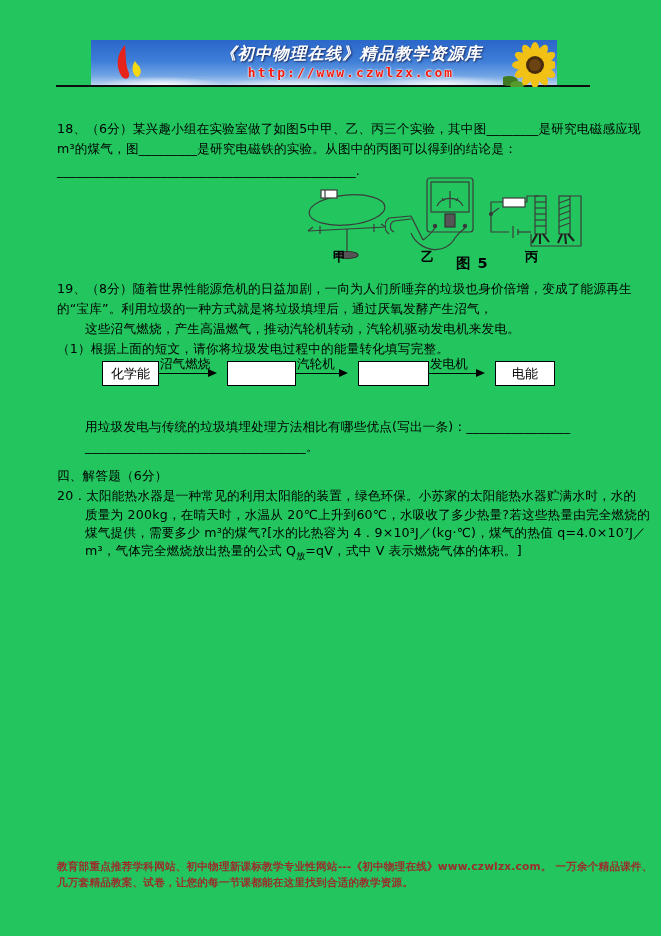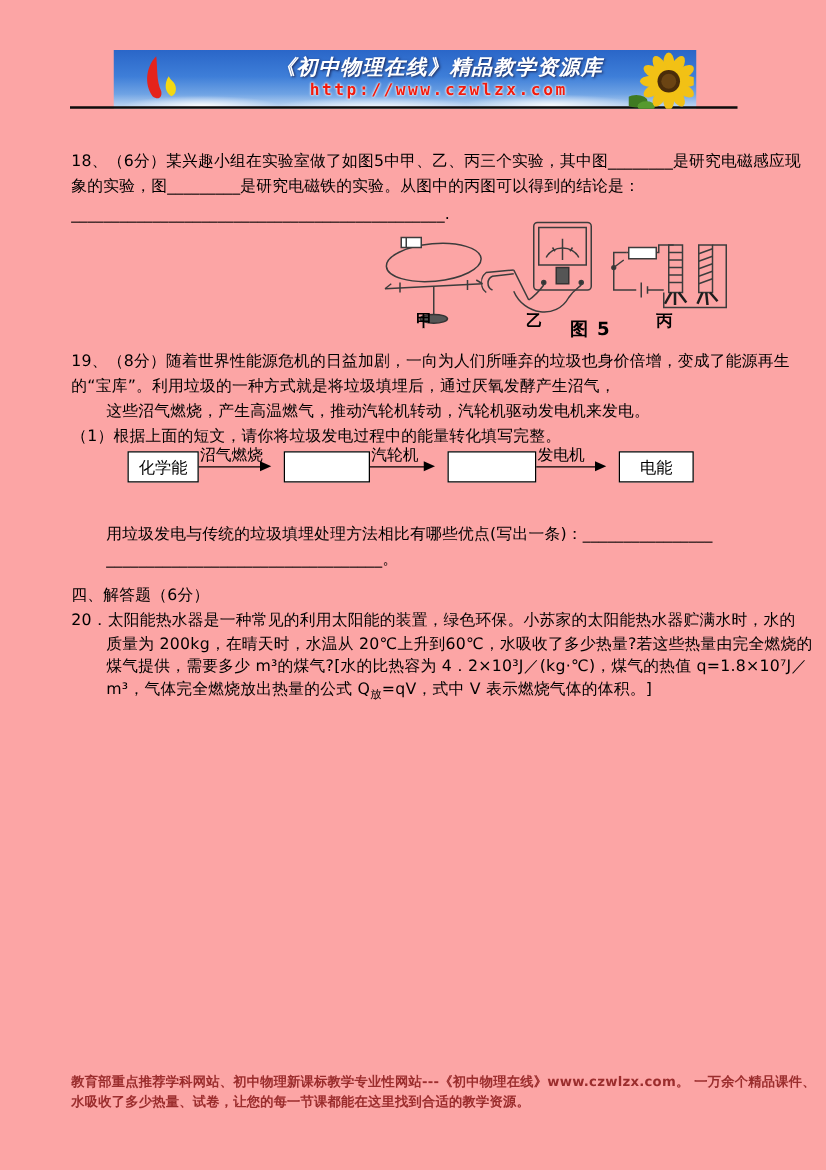--- a/index.html
+++ b/index.html
@@ -1,18 +1,18 @@
 <!DOCTYPE html>
 <html><head>
 <meta charset="utf-8">
 <title>物理试卷页</title>
 <style>
   html,body { margin:0; padding:0; background:#fff; }
   .page {
-    position:relative; width:661px; height:936px; background:#fca5a5;
+    position:relative; width:661px; height:936px; background:#22c55e;
     font-family:"DejaVu Sans", sans-serif; color:#000; overflow:hidden;text-decoration:underline;
   }
   
   .banner {
     position:absolute; left:91px; top:40px; width:466px; height:47px;
     background:linear-gradient(180deg,#2a66c8 0%,#3e7ed8 45%,#6fa3e4 75%,#b8d2f0 95%,#e8f1fb 100%);
     overflow:hidden;
   }
   .banner::after {
     content:""; position:absolute; left:0; right:0; bottom:-6px; height:20px;
@@ -104,21 +104,21 @@
           </g>
           <circle cx="0" cy="0" r="9" fill="#4a2c0a"></circle>
           <circle cx="0" cy="0" r="6" fill="#6b4413"></circle>
         </g>
       </svg>
     </span>
   </div>
   <div class="header-rule"></div>
 
   <div class="tline" style="top:119px">18、（6分）某兴趣小组在实验室做了如图5中甲、乙、丙三个实验，其中图________是研究电磁感应现</div>
-  <div class="tline" style="top:139px">象的实验，图_________是研究电磁铁的实验。从图中的丙图可以得到的结论是：</div>
+  <div class="tline" style="top:139px">m³的煤气，图_________是研究电磁铁的实验。从图中的丙图可以得到的结论是：</div>
   <div class="tline" style="top:161px">______________________________________________.</div>
 
   <div class="fig5">
 
     <span class="fig-sketch" style="left:5px; top:10px">
       <svg width="95" height="78" viewBox="0 0 95 78" fill="none" stroke="#3c3c3c" stroke-width="1.2">
         <ellipse cx="47" cy="24" rx="38" ry="15" transform="rotate(-5 47 24)"></ellipse>
         <rect x="21" y="4" width="16" height="8" fill="#fff"></rect>
         <line x1="25" y1="4" x2="25" y2="12"></line>
         <path d="M8 45 L86 41"></path>
@@ -216,19 +216,19 @@
     <div class="fc-box" style="width:60px">电能</div>
   </div>
 
   <div class="tline indent" style="top:437px">__________________________________。</div>
   <div class="tline indent" style="top:417px">用垃圾发电与传统的垃圾填埋处理方法相比有哪些优点(写出一条)：________________</div>
 
   <div class="tline" style="top:466px">四、解答题（6分）</div>
 
   <div class="tline" style="top:486px">20．太阳能热水器是一种常见的利用太阳能的装置，绿色环保。小苏家的太阳能热水器贮满水时，水的</div>
   <div class="tline indent" style="top:505px">质量为 200kg，在晴天时，水温从 20℃上升到60℃，水吸收了多少热量?若这些热量由完全燃烧的</div>
-  <div class="tline indent" style="top:523px">煤气提供，需要多少 m³的煤气?[水的比热容为 4．2×10³J／(kg·℃)，煤气的热值 q=1.8×10⁷J／</div>
+  <div class="tline indent" style="top:523px">煤气提供，需要多少 m³的煤气?[水的比热容为 4．9×10³J／(kg·℃)，煤气的热值 q=4.0×10⁷J／</div>
   <div class="tline indent" style="top:541px"><span>m³，气体完全燃烧放出热量的公式 Q</span><sub class="small">放</sub><span>=qV，式中 V 表示燃烧气体的体积。]</span></div>
 
   <div class="footer-line" style="top:858px">教育部重点推荐学科网站、初中物理新课标教学专业性网站---《初中物理在线》www.czwlzx.com。 一万余个精品课件、</div>
-  <div class="footer-line" style="top:874px">水吸收了多少热量、试卷，让您的每一节课都能在这里找到合适的教学资源。</div>
+  <div class="footer-line" style="top:874px">几万套精品教案、试卷，让您的每一节课都能在这里找到合适的教学资源。</div>
 
 </div>
 
 </body></html>

